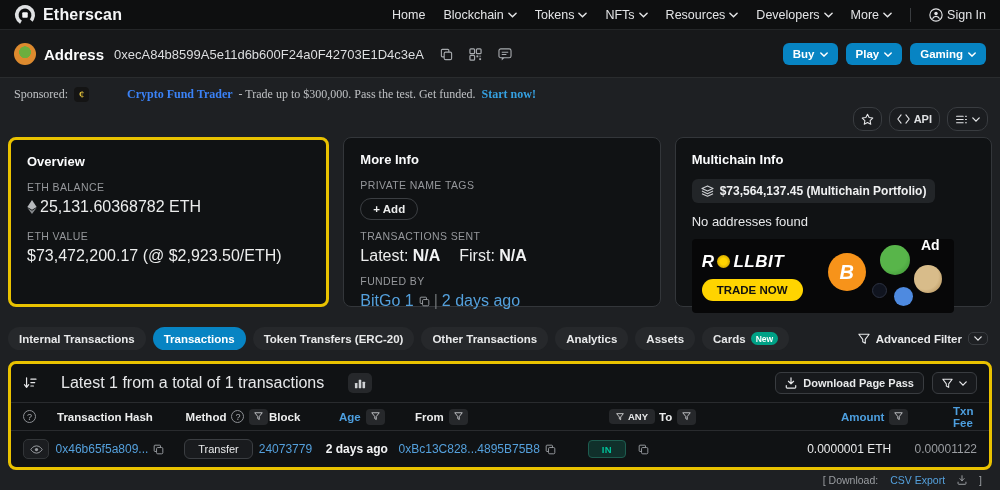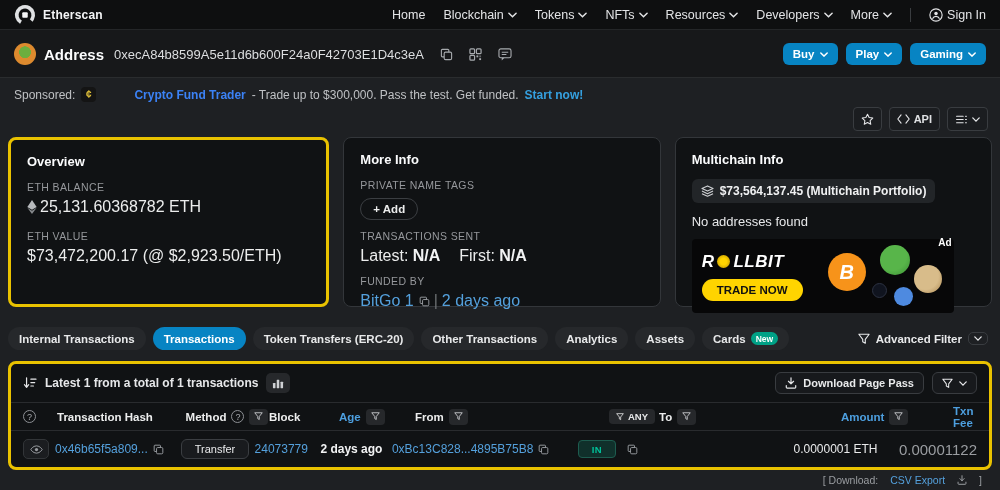--- a/index.html
+++ b/index.html
@@ -9,47 +9,47 @@
     background:#1e2023; color:#e9eaeb; font-size:12px;
   }
   svg { display:block; }
 
   
   .navbar {
     height:30px; background:#0e0f10; border-bottom:1px solid #242628;
     display:flex; align-items:center; justify-content:space-between; padding:0 14px;
   }
   .brand { display:flex; align-items:center; gap:7px; cursor:pointer; }
-  .brand-name { font-size:12px; font-weight:700; color:#f4f5f6; letter-spacing:.2px; }
+  .brand-name { font-size:16px; font-weight:700; color:#f4f5f6; letter-spacing:.2px; }
   .nav-items { display:flex; align-items:center; gap:18px; }
   .nav-link { display:flex; align-items:center; gap:4px; color:#e3e4e6; font-size:12.5px; cursor:pointer; }
   .nav-sep { width:1px; height:14px; background:#3a3d40; }
 
   
   .header-band { background:#17181a; border-bottom:1px solid #2a2c2e; padding:13px 14px 12px; display:flex; align-items:center; justify-content:space-between; }
   .addr-left { display:flex; align-items:center; gap:8px; }
   .blockie { width:22px; height:22px; border-radius:50%;
     background:radial-gradient(circle at 50% 42%, #6cae3e 0 34%, #dd8a2e 36% 100%); }
   .addr-type { font-size:15px; font-weight:700; color:#fbfcfd; }
   .addr-value { font-size:13px; color:#dcdee0; margin-left:2px; }
   .addr-iconbtn { color:#a7aaae; margin-left:8px; cursor:pointer; display:flex; }
   .addr-actions { display:flex; gap:8px; }
   .btn-blue { background:#0784c3; color:#fff; border:none; border-radius:6px; padding:5px 10px;
     font-size:11.5px; font-weight:700; display:flex; align-items:center; gap:5px; cursor:pointer;
     font-family:inherit; }
 
   
   .content { padding:0 8px; }
-  .sponsored-row { display:flex; align-items:center; gap:6px; padding:9px 6px 2px; font-size:12px; color:#bfc1c4; }
+  .sponsored-row { display:flex; align-items:center; gap:6px; padding:9px 6px 2px; font-size:12px; color:#bfc1c4;font-family:Liberation Serif, serif; }
   .cft-logo { width:15px; height:15px; border-radius:4px; background:#141414; color:#e3c23a;
     font-size:10px; font-weight:700; display:flex; align-items:center; justify-content:center; }
   .spon-brand { color:#3b82f6; font-weight:700;margin-left:32px; }
   .spon-cta { color:#35a0e0; font-weight:700; cursor:pointer; }
   .tools-row { display:flex; justify-content:flex-end; gap:7px; padding:3px 4px 0; }
-  .tool-btn { height:24px; min-width:28px; border:1px solid #393c40; background:#1b1d20; border-radius:4px;
+  .tool-btn { height:24px; min-width:28px; border:1px solid #393c40; background:#1b1d20; border-radius:10px;
     display:flex; align-items:center; justify-content:center; gap:4px; color:#dfe1e3; padding:0 7px;
     font-size:11px; font-weight:700; cursor:pointer; }
 
   
   .cards-row { display:flex; gap:14px; margin-top:6px; }
   .card { flex:1; background:#101214; border:1px solid #33363a; border-radius:8px; padding:14px 16px; height:170px; position:relative; }
   .card.hl { border:3px solid #e9c200; }
   .card-title { font-size:13px; font-weight:700; color:#fbfcfd; margin-bottom:12px; }
   .mini-label { font-size:10.5px; color:#96989c; letter-spacing:.4px; margin-bottom:5px; }
   .card-val { font-size:16px; color:#eceded; }
@@ -58,21 +58,21 @@
   .add-btn { margin-top:2px; border:1px solid #3b3e42; background:transparent; color:#eceded; border-radius:12px;
     padding:4px 12px; font-size:11.5px; font-weight:700; cursor:pointer; font-family:inherit; }
   .link { color:#54a0dc; cursor:pointer; }
   .gray-sep { color:#6e7174; margin:0 4px; }
   .mc-badge { display:inline-flex; align-items:center; gap:6px; background:#222528; border-radius:6px;
     padding:5px 9px; font-size:12px; font-weight:700; color:#f0f1f2; cursor:pointer; }
   .mc-empty { margin-top:11px; font-size:13px; color:#e7e8ea; }
 
   
   .ad-wrap { position:relative; margin-top:10px; width:262px; }
-  .ad-tag { position:absolute; top:-2px; right:2px; font-size:10px; color:#fff; font-weight:700; z-index:3; }
+  .ad-tag { position:absolute; top:-2px; right:14px; font-size:14px; color:#fff; font-weight:700; z-index:3; }
   .ad-banner { background:#070708; border-radius:4px; height:74px; margin-top:8px; display:flex;
     align-items:center; padding:8px 10px; position:relative; overflow:hidden; cursor:pointer; }
   .rollbit { display:flex; align-items:center; gap:2px; font-size:17px; font-weight:700; font-style:italic;
     color:#fff; letter-spacing:.5px; }
   .rb-o { width:13px; height:13px; border-radius:50%; background:radial-gradient(circle,#ffd400 35%,#b58900 100%); margin:0 1px; }
   .trade-btn { margin-top:7px; background:#ffd400; color:#111; border:none; border-radius:14px;
     padding:5px 15px; font-size:11.5px; font-weight:800; cursor:pointer; font-family:inherit; }
   .coins { position:absolute; right:6px; top:0; width:120px; height:74px; }
   .coin { position:absolute; border-radius:50%; display:flex; align-items:center; justify-content:center;
     font-weight:800; color:#fff; }
@@ -89,21 +89,21 @@
     cursor:pointer; display:flex; align-items:center; gap:5px; white-space:nowrap; }
   .tab.active { background:#0784c3; color:#fff; }
   .new-badge { background:#00a186; color:#fff; font-size:8.5px; font-weight:700; border-radius:8px; padding:1.5px 5px; }
   .adv-filter { display:flex; align-items:center; gap:6px; color:#e8e9ea; font-size:11.5px; font-weight:700;
     cursor:pointer; padding-right:4px; }
   .adv-chev { border:1px solid #393c40; border-radius:5px; padding:3px 5px; display:flex; }
 
   
   .table-card { margin-top:11px; background:#101214; border:3px solid #e9c200; border-radius:8px; }
   .summary-row { display:flex; align-items:center; justify-content:space-between; padding:8px 12px; border-bottom:1px solid #292b2e; }
-  .summary-left { display:flex; align-items:center; gap:8px; font-size:12px; color:#e6e7e9;font-weight:bold; }
+  .summary-left { display:flex; align-items:center; gap:24px; font-size:16px; color:#e6e7e9; }
   .chart-btn { background:#26282b; border-radius:5px; width:24px; height:20px; display:flex; align-items:center; justify-content:center; cursor:pointer; color:#cfd1d4; }
   .summary-right { display:flex; gap:8px; }
   .dl-btn { border:1px solid #393c40; background:#17191c; color:#e9eaeb; border-radius:6px; padding:4px 9px;
     font-size:11px; font-weight:700; display:flex; align-items:center; gap:6px; cursor:pointer; font-family:inherit; }
   .tbl-hdr, .tbl-row { display:flex; align-items:center; padding:0 12px; }
   .tbl-hdr { height:28px; font-size:11.5px; font-weight:700; color:#eceded; border-bottom:1px solid #292b2e; }
   .tbl-row { height:36px; font-size:12px; }
   .c-eye{width:34px;} .c-hash{width:128px;} .c-method{width:84px; display:flex; justify-content:center;}
   .c-block{width:70px;} .c-age{width:76px;} .c-from{width:180px;} .c-dir{width:54px; display:flex; justify-content:center;margin-left:10px;}
   .c-to{width:182px;} .c-amt{width:112px;} .c-fee{flex:1;}
@@ -116,21 +116,21 @@
     padding:2px 7px; font-size:9.5px; font-weight:700; color:#e8e9ea; cursor:pointer; }
   .eye-btn { width:26px; height:20px; border:1px solid #323538; background:#1b1d20; border-radius:5px;
     display:flex; align-items:center; justify-content:center; color:#9a9da1; cursor:pointer; }
   .copy-ic { color:#9a9da1; margin-left:5px; cursor:pointer; display:inline-flex; }
   .method-pill { border:1px solid #3b3e42; background:#191b1e; border-radius:6px; padding:3px 13px;
     font-size:11px; color:#e9eaeb; cursor:default; }
   .in-badge { border:1px solid #1d5c4f; background:#10302b; color:#00c29a; font-size:9.5px; font-weight:700;
     border-radius:4px; padding:2.5px 13px; letter-spacing:.3px; }
   .cell-flex { display:flex; align-items:center; }
   .bold-wh { font-weight:700; color:#f2f3f4; }
-  .fee-txt { color:#9a9da1; font-size:15px; }
+  .fee-txt { color:#9a9da1; font-size:12px; }
   .hdr-link { color:#4d9fdf; cursor:pointer; }
 
   .footer-line { display:flex; justify-content:flex-end; padding:4px 10px 0; font-size:10.5px; color:#9a9da1; gap:12px; align-items:center; }
 </style>
 </head>
 <body>
 
 <div class="navbar">
   <div class="brand">
     <span>

